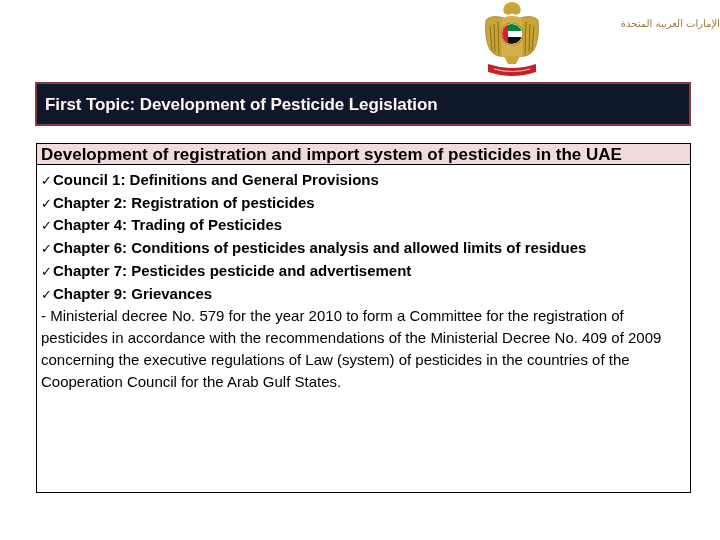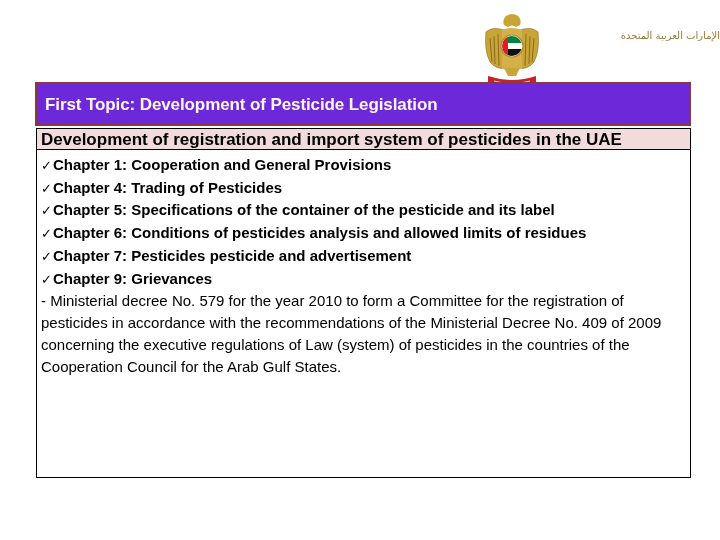--- a/index.html
+++ b/index.html
@@ -1,30 +1,30 @@
 <!DOCTYPE html>
 <html><head>
   <meta charset="utf-8">
   <style>
     * { margin: 0; padding: 0; box-sizing: border-box; }
     html, body { width: 720px; height: 540px; background: #ffffff; overflow: hidden; }
     body { position: relative; font-family: "Liberation Sans", "DejaVu Sans", sans-serif; color: #000; }
 
-    .logo-area { position: absolute; left: 480px; top: 12px; width: 240px; height: 80px; }
+    .logo-area { position: absolute; left: 480px; top: 0; width: 240px; height: 80px; }
     .emblem { position: absolute; left: 2px; top: 0; width: 60px; height: 80px; }
     .arabic-text { position: absolute; left: 70px; top: 16px; width: 170px; text-align: right; direction: rtl;
       font-family: "DejaVu Sans", sans-serif; font-size: 10px; line-height: 16px; color: #8a6a2a; }
     .arabic-text .l1 { color: #9a7a3a; }
     .arabic-text .l2 { color: #8b5a2b; letter-spacing: 1px; }
 
     .banner { position: absolute; left: 35px; top: 82px; width: 656px; height: 44px;
-      background: #6d28d9; border: 2px solid #8c3836; display: flex; align-items: center; padding-left: 8px; }
+      background: #0f172a; border: 2px solid #8c3836; display: flex; align-items: center; padding-left: 8px; }
     .banner-title { color: #fff7ee; font-size: 17px; font-weight: bold; letter-spacing: -0.1px; padding-top: 2px; }
 
-    .content-box { position: absolute; left: 36px; top: 128px; width: 655px; height: 350px;
+    .content-box { position: absolute; left: 36px; top: 143px; width: 655px; height: 350px;
       border: 1px solid #000; background: #fff; }
     .box-header { height: 21px; background: #f2dcdb; border-bottom: 1px solid #000; padding-left: 4px;
       font-size: 17px; font-weight: bold; line-height: 21px; white-space: nowrap; overflow: hidden; }
     .box-body { padding: 4px 0 0 4px; font-size: 15px; line-height: 21.7px; }
     .line { white-space: nowrap; }
     .intro { font-weight: normal; letter-spacing: 0.2px; }
     .chapter { font-weight: bold; }
     .check { font-weight: normal; font-size: 13px; margin-right: 1px; }
     .para { font-size: 15px; line-height: 22px; padding-right: 6px; }
   </style>
@@ -71,22 +71,22 @@
 </div>
 
 <div class="banner">
   <span class="banner-title">First Topic: Development of Pesticide Legislation</span>
 </div>
 
 <div class="content-box">
   <div class="box-header">Development of registration and import system of pesticides in the UAE</div>
   <div class="box-body">
 
-    <div class="line chapter"><span class="check">✓</span><span>Chapter 1: Cooperation and General Provisions</span></div>
+    <div class="line chapter"><span class="check">✓</span><span>Council 1: Definitions and General Provisions</span></div>
+    <div class="line chapter"><span class="check">✓</span><span>Chapter 2: Registration of pesticides</span></div>
     <div class="line chapter"><span class="check">✓</span><span>Chapter 4: Trading of Pesticides</span></div>
-    <div class="line chapter"><span class="check">✓</span><span>Chapter 5: Specifications of the container of the pesticide and  its label</span></div>
     <div class="line chapter"><span class="check">✓</span><span>Chapter 6: Conditions of pesticides analysis and  allowed limits of residues</span></div>
     <div class="line chapter"><span class="check">✓</span><span>Chapter 7: Pesticides pesticide and advertisement</span></div>
     <div class="line chapter"><span class="check">✓</span><span>Chapter 9: Grievances</span></div>
 
     <div class="para">-  Ministerial decree No. 579 for the year 2010 to form a Committee for the registration of pesticides in accordance with the recommendations of the Ministerial Decree No. 409 of 2009 concerning the executive regulations of Law (system) of pesticides in the countries of the Cooperation Council for the Arab Gulf States.</div>
   </div>
 </div>
 
 </body></html>

